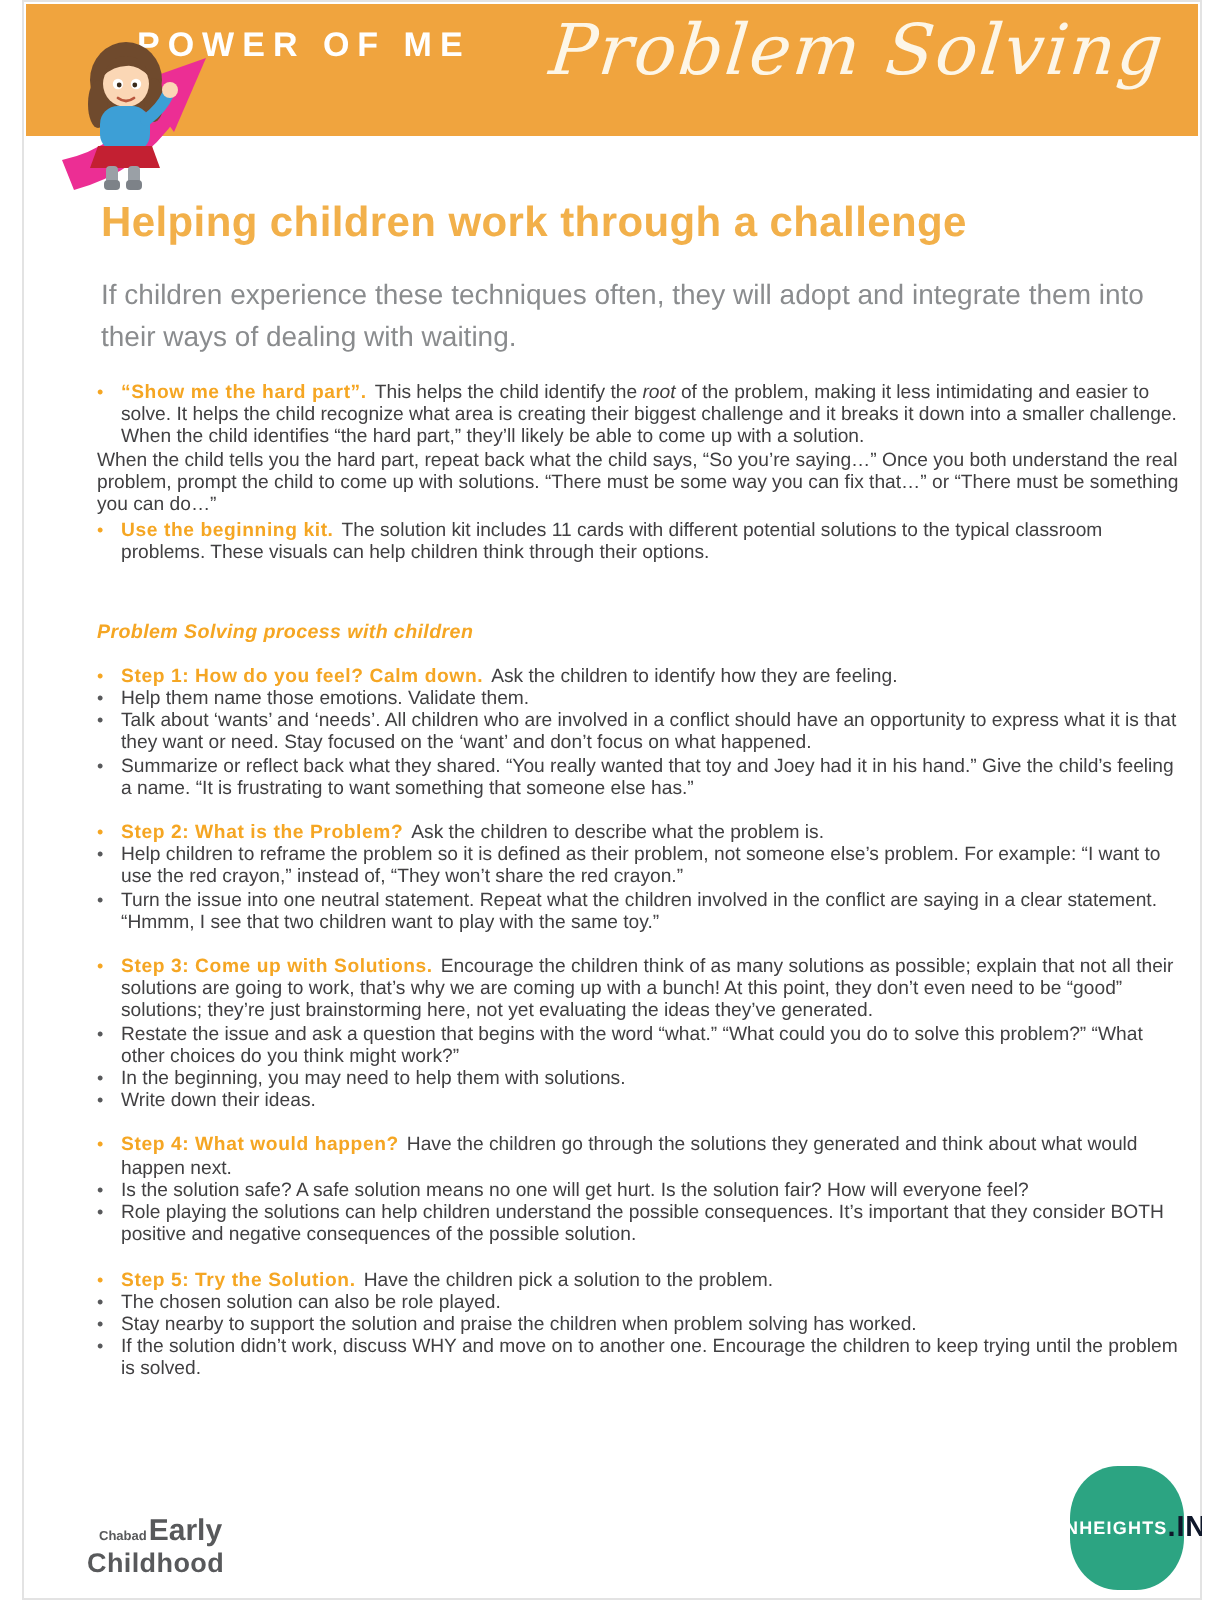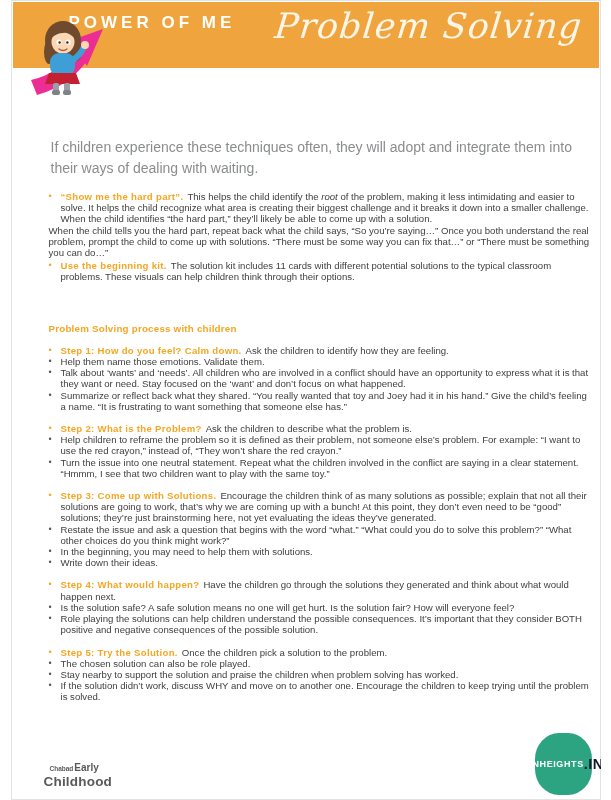--- a/index.html
+++ b/index.html
@@ -45,32 +45,32 @@
   }
   .bullet { display:flex; }
   .dot { width:12px; flex-shrink:0; color:#58595B; font-size:9px; line-height:11.2px; }
   .dot.orange { color:#F5A623; }
   .btext { flex:1; }
   .lead { color:#F5A623; font-weight:bold; letter-spacing:0.3px; margin-right:4px; }
   .para2 { }
   .italic { font-style:italic; }
   .section-header {
     color:#F5A623; font-weight:bold; font-size:9.8px;
-    margin-top:40px; margin-bottom:6px; letter-spacing:0.2px;
+    margin-top:28px; margin-bottom:6px; letter-spacing:0.2px;font-style:italic;
   }
   .tip-group { margin-bottom:2px; }
   .step-group { margin-top:11px; }
 
   
   .logo {
     position:absolute; left:33px; bottom:12px; color:#58595B; line-height:1;
   }
   .logo .l1 { display:block; padding-left:6px; }
   .logo .l1 .small { font-size:6.5px; font-weight:bold; margin-right:1px; }
-  .logo .l1 .big { font-size:10px; font-weight:bold; }
+  .logo .l1 .big { font-size:15px; font-weight:bold; }
   .logo .l2 { display:block; font-size:13.5px; font-weight:bold; letter-spacing:0.2px; margin-top:1px; }
 
   .badge {
     position:absolute; right:9px; bottom:5px; width:57px; height:62px;
     background:#2CA482; border-radius:42%;
     display:flex; flex-direction:row; align-items:center; justify-content:center;
     text-align:center;
   }
   .badge .w1 { color:#ffffff; font-size:9px; font-weight:bold; letter-spacing:0.6px; line-height:10px; }
   .badge .w3 { color:#0f172a; font-size:14.5px; font-weight:bold; letter-spacing:0.4px; line-height:15px; }
@@ -112,20 +112,21 @@
 
     <rect x="34" y="79" width="6" height="9" rx="2" fill="#9AA0A6"></rect>
     <rect x="45" y="79" width="6" height="9" rx="2" fill="#9AA0A6"></rect>
     <rect x="33" y="86" width="8" height="5" rx="2" fill="#7d8288"></rect>
     <rect x="44" y="86" width="8" height="5" rx="2" fill="#7d8288"></rect>
   </svg>
 
   <div class="brand">POWER OF ME</div>
   <div class="script-title">Problem Solving</div>
 
+  <div class="doc-title">Helping children work through a challenge</div>
   <div class="intro">If children experience these techniques often, they will adopt and integrate them into their ways of dealing with waiting.</div>
 
   <div class="content">
 
     <div class="tip-group">
       <div class="bullet">
         <span class="dot orange">•</span>
         <span class="btext">
           <span class="lead">“Show me the hard part”.</span><span>This helps the child identify the </span><span class="italic">root</span><span> of the problem, making it less intimidating and easier to solve. It helps the child recognize what area is creating their biggest challenge and it breaks it down into a smaller challenge. When the child identifies “the hard part,” they’ll likely be able to come up with a solution.</span>
         </span>
@@ -208,21 +209,21 @@
         </div>
       <div class="bullet">
           <span class="dot">•</span>
           <span class="btext">Role playing the solutions can help children understand the possible consequences.  It’s important that they consider BOTH positive and negative consequences of the possible solution.</span>
         </div>
     </div>
 
     <div class="step-group">
       <div class="bullet">
         <span class="dot orange">•</span>
-        <span class="btext"><span class="lead">Step 5: Try the Solution.</span><span>Once the children pick a solution to the problem.</span></span>
+        <span class="btext"><span class="lead">Step 5: Try the Solution.</span><span>Have the children pick a solution to the problem.</span></span>
       </div>
       <div class="bullet">
           <span class="dot">•</span>
           <span class="btext">The chosen solution can also be role played.</span>
         </div>
       <div class="bullet">
           <span class="dot">•</span>
           <span class="btext">Stay nearby to support the solution and praise the children when problem solving has worked.</span>
         </div>
       <div class="bullet">

